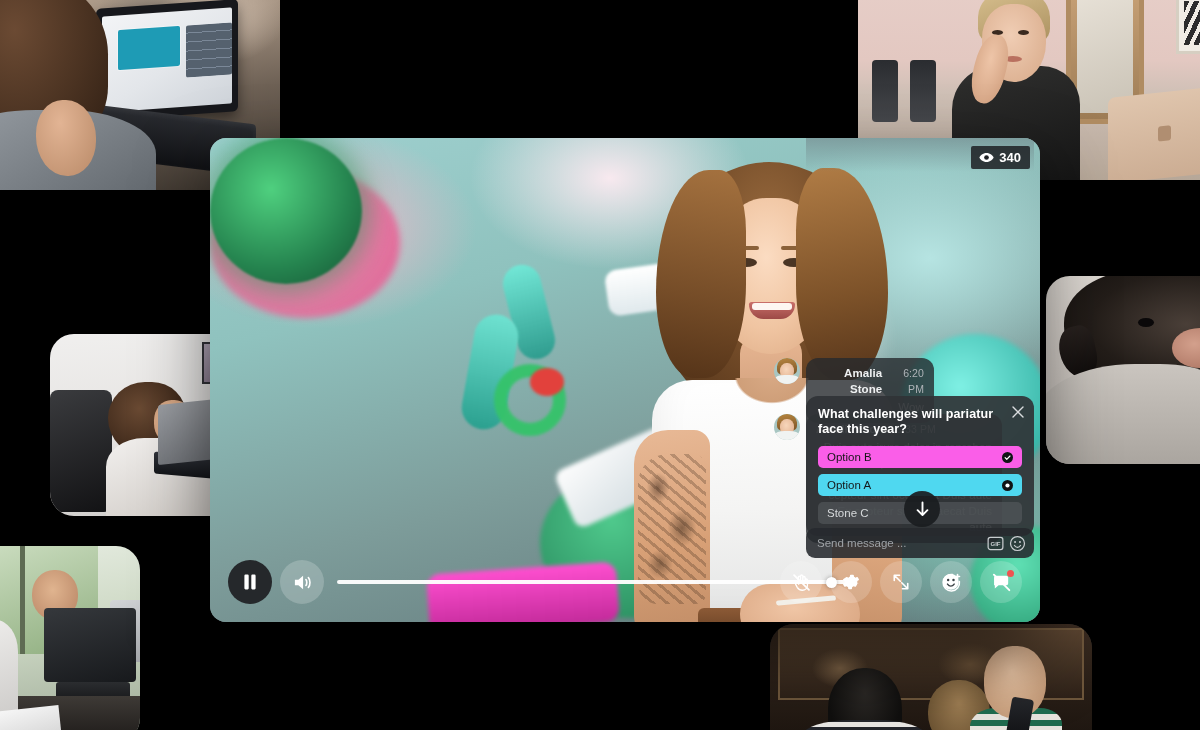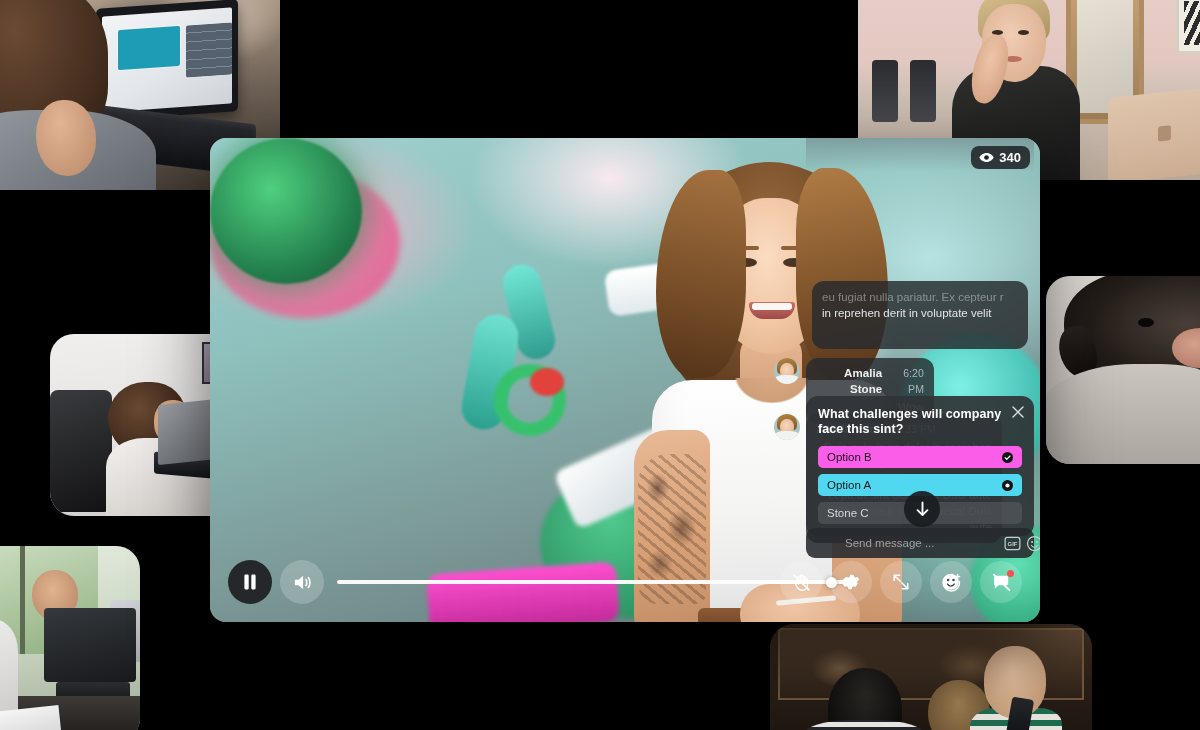--- a/index.html
+++ b/index.html
@@ -491,21 +491,21 @@
   #msg-top-mask {
     position: absolute; left: 0; right: 0; top: 0; height: 34px;
     background: linear-gradient(180deg, rgba(110,127,132,.55), rgba(110,127,132,0));
     pointer-events: none;
   }
 
   
   #viewers {
     position: absolute; right: 10px; top: 8px;
     background: rgba(30,33,36,.86); color: #fff;
-    border-radius: 8px; padding: 4px 9px 4px 8px;
+    border-radius: 2px; padding: 4px 9px 4px 8px;
     display: flex; align-items: center; gap: 5px;
     font-size: 13px; font-weight: 700; z-index: 8;
   }
 
   
   #scroll-down {
     position: absolute; left: 694px; top: 353px; width: 36px; height: 36px;
     border-radius: 50%; background: rgba(26,28,31,.92);
     display: flex; align-items: center; justify-content: center; z-index: 9;
     cursor: pointer;
@@ -538,21 +538,21 @@
   .poll-opt.c { background: rgba(86,90,94,.62); color: #d5d8da; }
 
   
   #composer {
     position: absolute; left: 596px; top: 390px; width: 228px; height: 30px;
     background: rgba(38,41,45,.88); border-radius: 9px;
     display: flex; align-items: center; padding: 0 8px 0 11px; z-index: 7;
   }
   #composer-input {
     flex: 1; border: 0; background: transparent; outline: none;
-    color: #cfd2d5; font-size: 11.5px; font-family: "Liberation Sans", sans-serif; margin-left: 28px;
+    color: #cfd2d5; font-size: 11.5px; font-family: "Liberation Sans", sans-serif;
   }
   #composer-input::placeholder { color: #9ea2a6; }
   .comp-btn { width: 17px; height: 17px; margin-left: 5px; cursor: pointer; flex: 0 0 17px; }
 
   
   #controls {
     position: absolute; left: 0; right: 0; bottom: 0; height: 78px; z-index: 10;
   }
   .ctl-round {
     position: absolute; border-radius: 50%;
@@ -717,24 +717,20 @@
         <svg width="15" height="11" viewBox="0 0 16 11" fill="none">
           <path d="M8 0.7C4.1 0.7 1.2 3.4 0.4 5.5c0.8 2.1 3.7 4.8 7.6 4.8s6.8-2.7 7.6-4.8C14.8 3.4 11.9 0.7 8 0.7z" fill="#fff"></path>
           <circle cx="8" cy="5.5" r="2.5" fill="#1e2124"></circle>
         </svg>
       </span>
       <span>340</span>
     </div>
 
     <div id="chat">
 
-      <div id="msg-top">
-        <div class="clip-line">eu fugiat nulla pariatur. Ex cepteur r</div>
-        <div>in reprehen derit in voluptate velit</div>
-      </div>
       <div id="msg-top-mask"></div>
 
       <div class="msg-row" style="left:-32px; top:220px;">
         <div class="avatar">
           <div class="av-hair"></div>
           <div class="av-face"></div>
           <div class="av-shirt"></div>
         </div>
         <div class="bubble" style="width:128px;">
           <div class="msg-head">
@@ -763,21 +759,21 @@
 
     <div id="scroll-down">
       <span>
         <svg width="15" height="17" viewBox="0 0 15 17" fill="none">
           <path d="M7.5 1.5v12M2.6 9.2l4.9 4.9 4.9-4.9" stroke="#fff" stroke-width="1.9" stroke-linecap="round" stroke-linejoin="round"></path>
         </svg>
       </span>
     </div>
 
     <div id="poll">
-      <div id="poll-q">What challenges will company face this sint?</div>
+      <div id="poll-q">What challenges will pariatur face this year?</div>
       <div id="poll-close">
         <svg width="14" height="14" viewBox="0 0 14 14" fill="none">
           <path d="M2 2l10 10M12 2L2 12" stroke="#d9dcde" stroke-width="1.4" stroke-linecap="round"></path>
         </svg>
       </div>
 
       <div class="poll-opt b" style="background: rgb(250, 94, 232);">
         <span class="opt-label">Option B</span>
         <span class="opt-mark">
           <svg width="11" height="11" viewBox="0 0 12 12">

